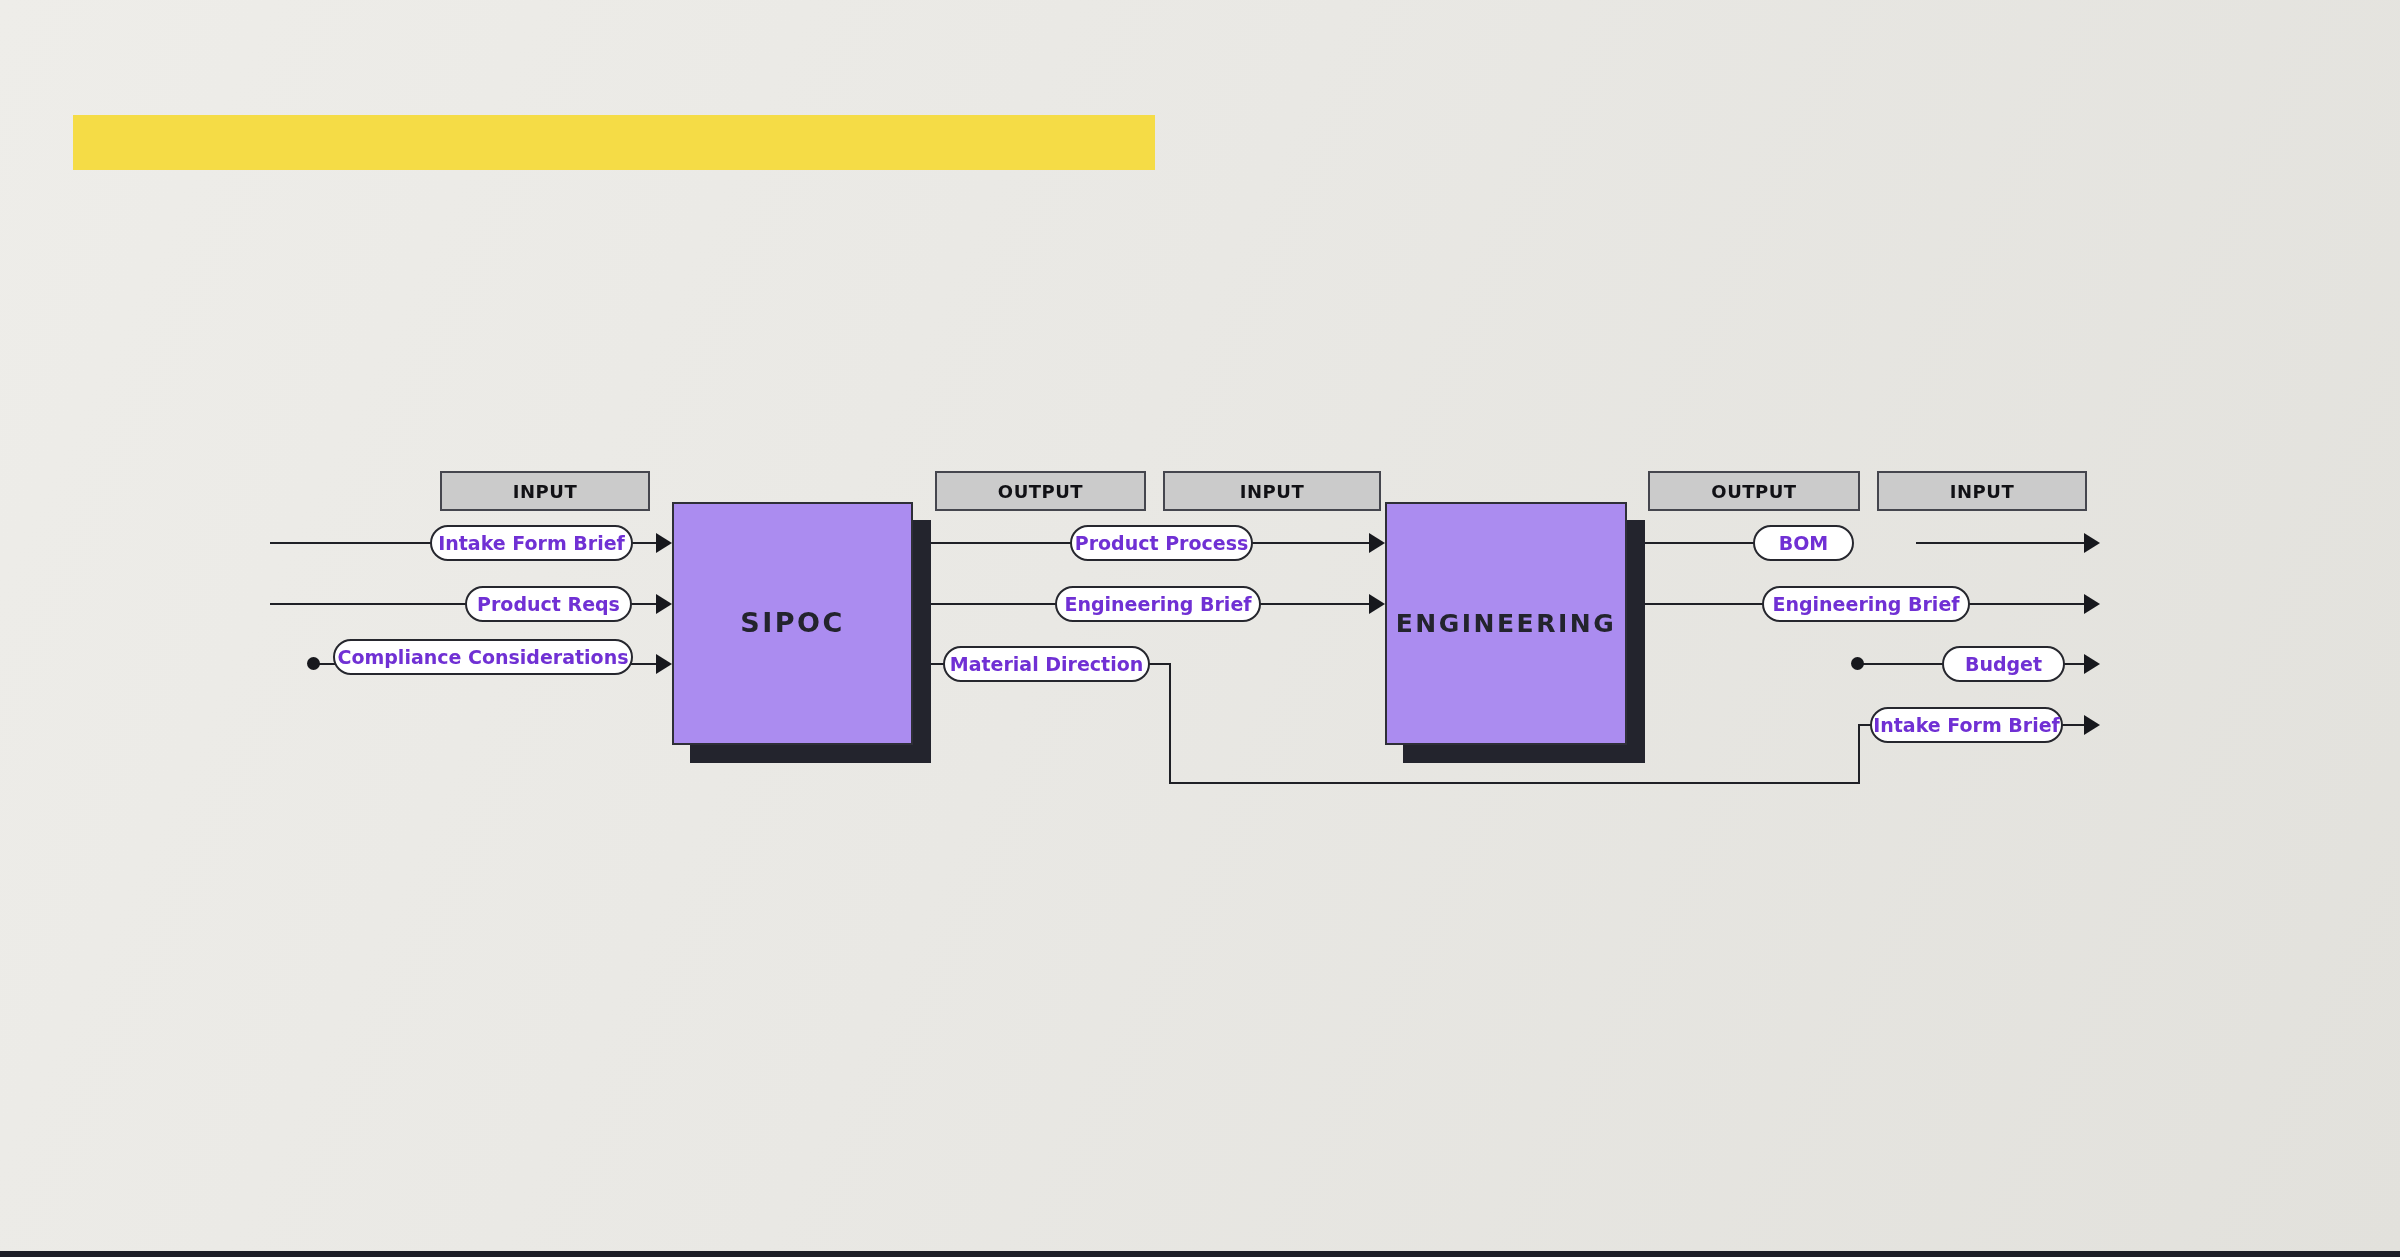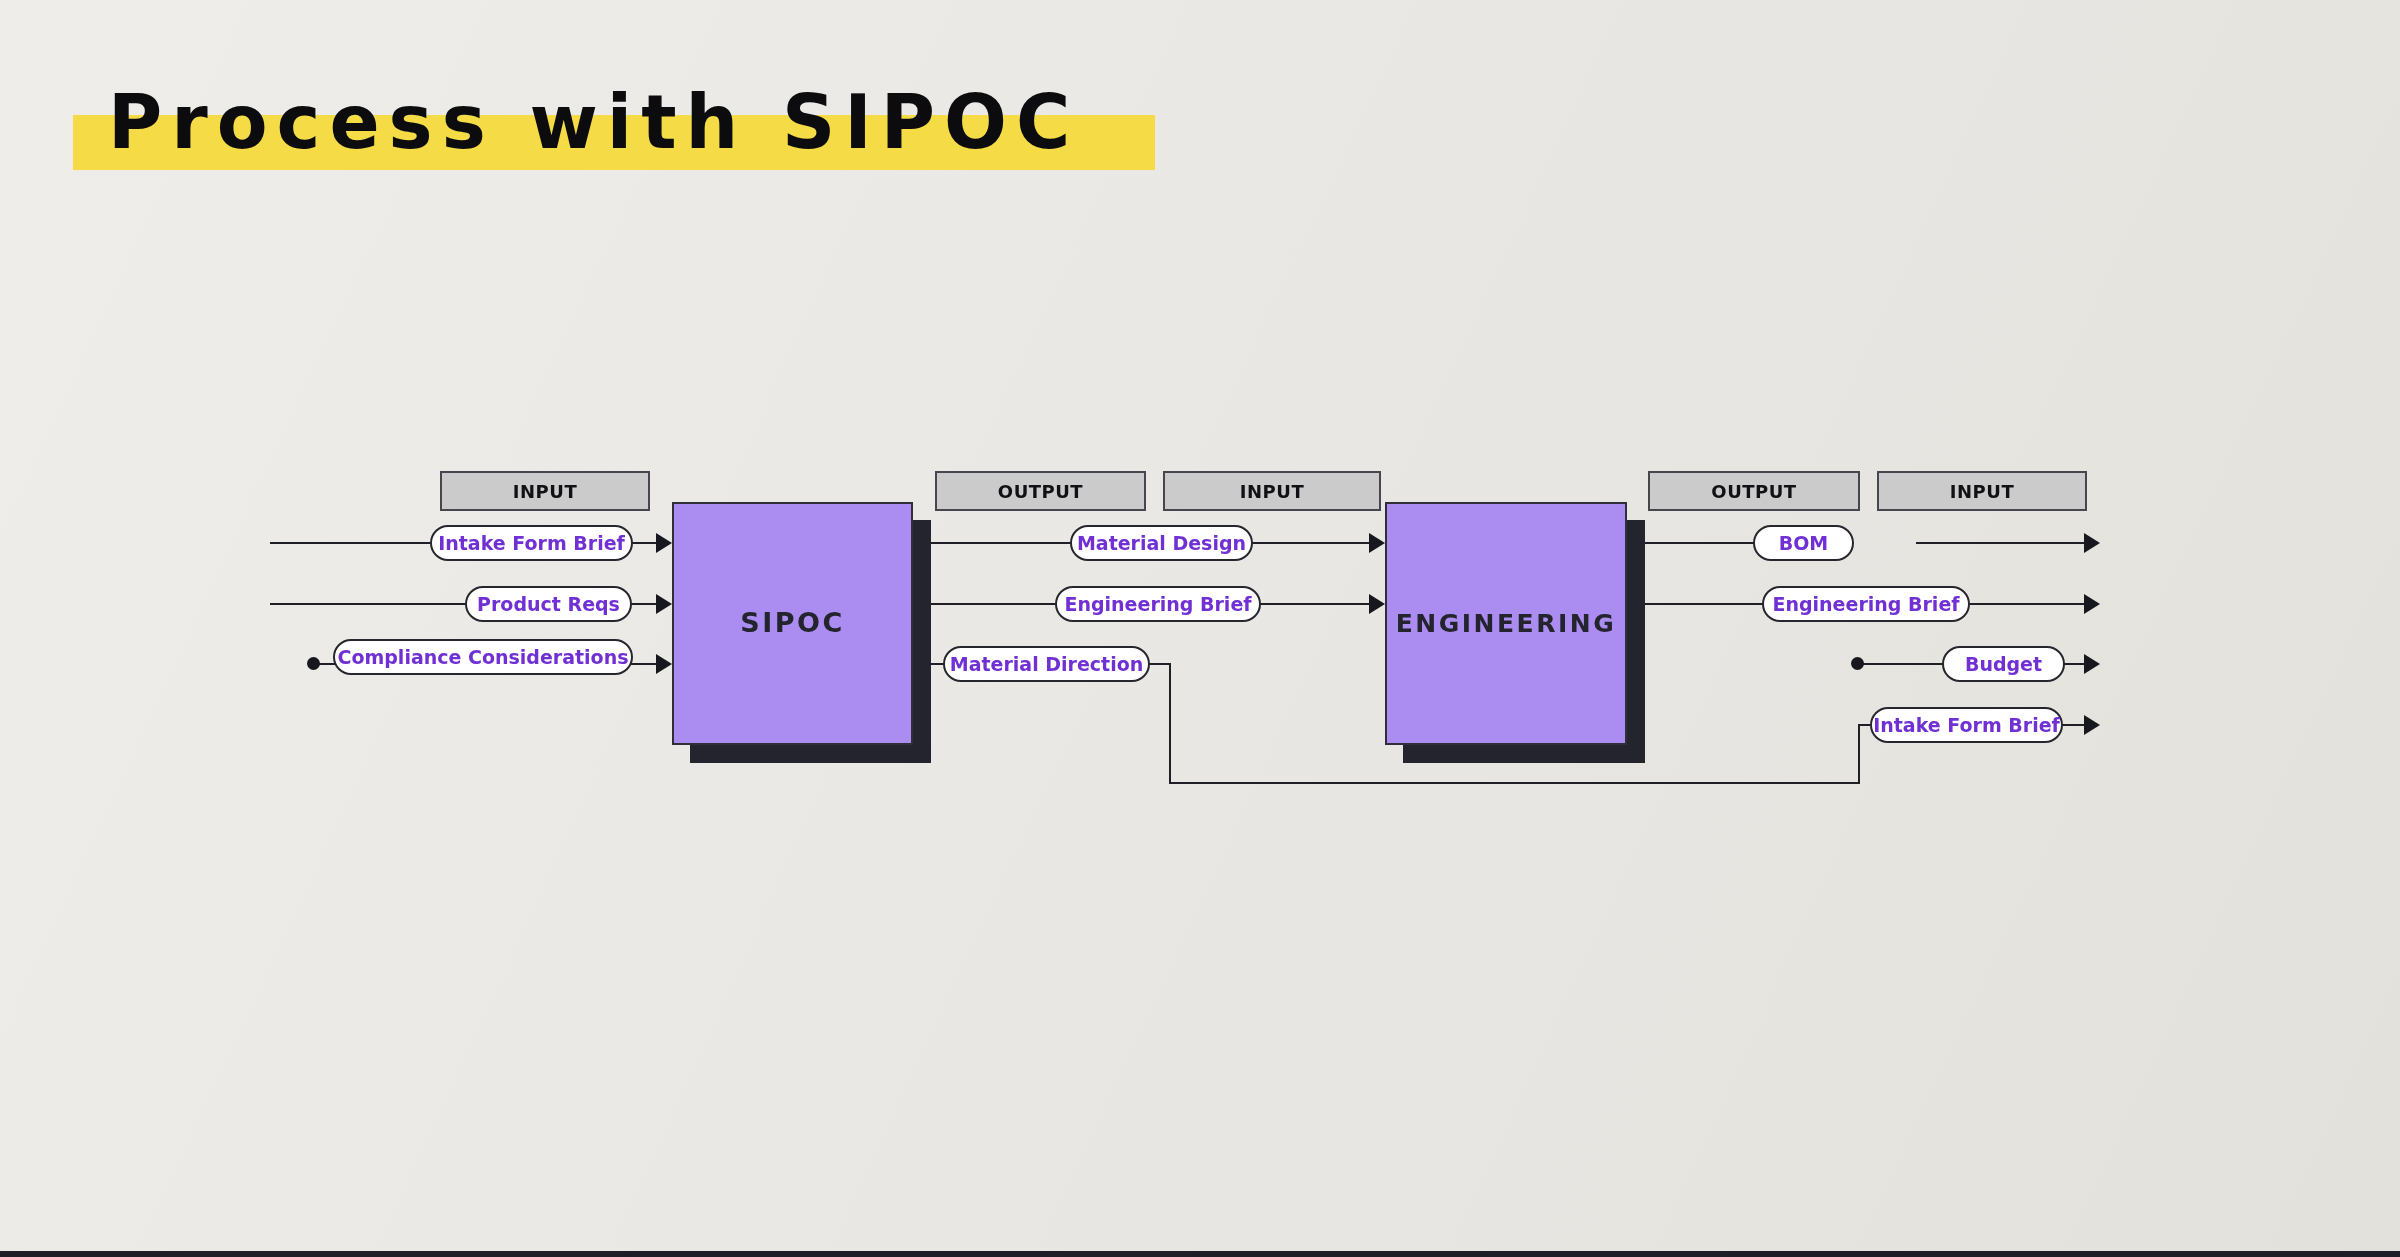--- a/index.html
+++ b/index.html
@@ -53,21 +53,20 @@
     border-left:16px solid #17181D;
   }
   .dot { position:absolute; width:13px; height:13px; border-radius:50%; background:#17181D; z-index:2; }
 </style>
 </head>
 <body>
 
 <div class="canvas">
 
   <div class="title-highlight"></div>
-  <h1 class="title">Process with SIPOC</h1>
 
   <div class="hdr" style="left:440px;width:210px">INPUT</div>
   <div class="hdr" style="left:935px;width:211px">OUTPUT</div>
   <div class="hdr" style="left:1163px;width:218px">INPUT</div>
   <div class="hdr" style="left:1648px;width:212px">OUTPUT</div>
   <div class="hdr" style="left:1877px;width:210px">INPUT</div>
 
   <div class="hline" style="left:270px;top:542px;width:162px"></div>
   <div class="hline" style="left:270px;top:603px;width:197px"></div>
   <div class="dot" style="left:307px;top:657px"></div>
@@ -109,21 +108,21 @@
   <div class="node process" style="left:672px;width:241px">
     <span class="node-label" style="font-size:27px">SIPOC</span>
   </div>
   <div class="node process" style="left:1385px;width:242px">
     <span class="node-label" style="font-size:25px">ENGINEERING</span>
   </div>
 
   <div class="pill" style="left:430px;top:525px;width:203px">Intake Form Brief</div>
   <div class="pill" style="left:465px;top:586px;width:167px">Product Reqs</div>
   <div class="pill" style="left:333px;top:639px;width:300px">Compliance Considerations</div>
-  <div class="pill" style="left:1070px;top:525px;width:183px">Material Design</div>
+  <div class="pill" style="left:1070px;top:525px;width:183px">Product Process</div>
   <div class="pill" style="left:1055px;top:586px;width:206px">Engineering Brief</div>
   <div class="pill" style="left:943px;top:646px;width:207px">Material Direction</div>
   <div class="pill" style="left:1753px;top:525px;width:101px">BOM</div>
   <div class="pill" style="left:1762px;top:586px;width:208px">Engineering Brief</div>
   <div class="pill" style="left:1942px;top:646px;width:123px">Budget</div>
   <div class="pill" style="left:1870px;top:707px;width:193px">Intake Form Brief</div>
 
   <div class="bottom-strip"></div>
 </div>
 

